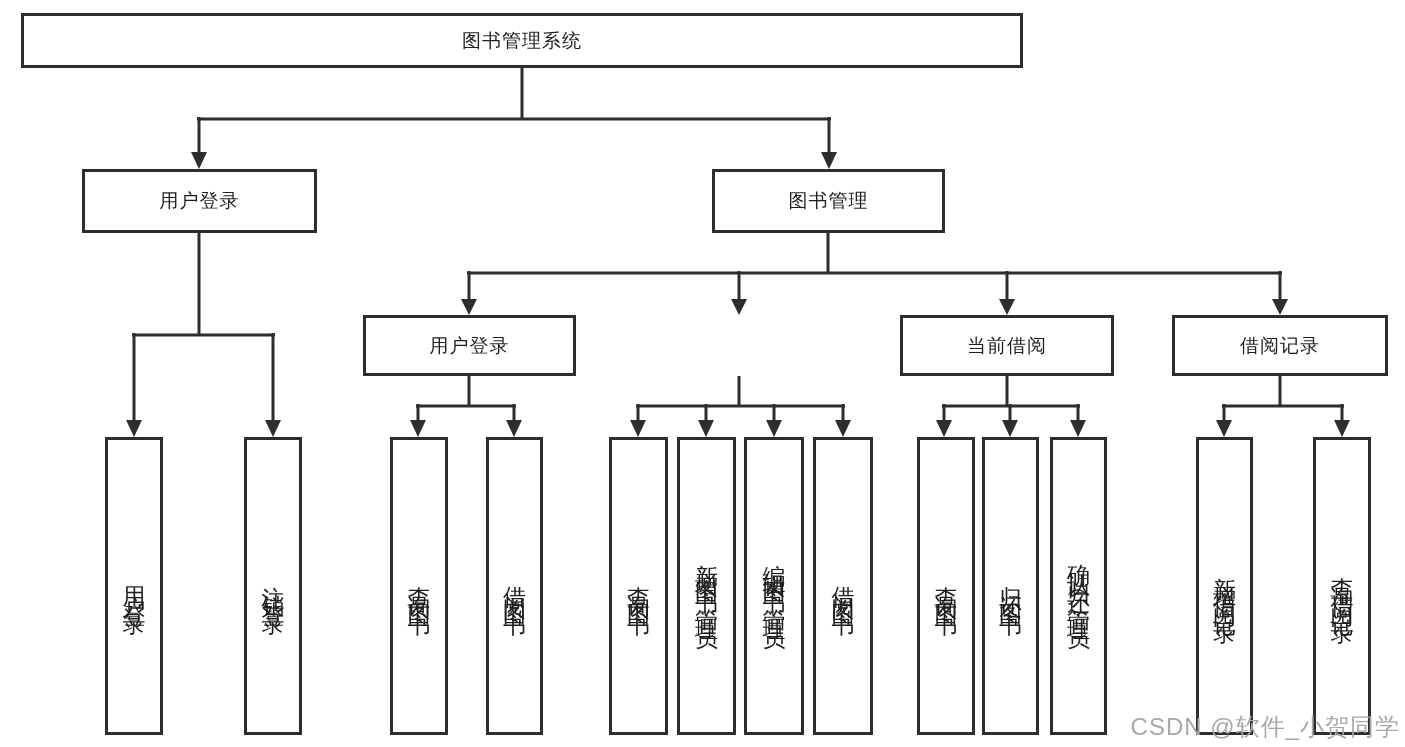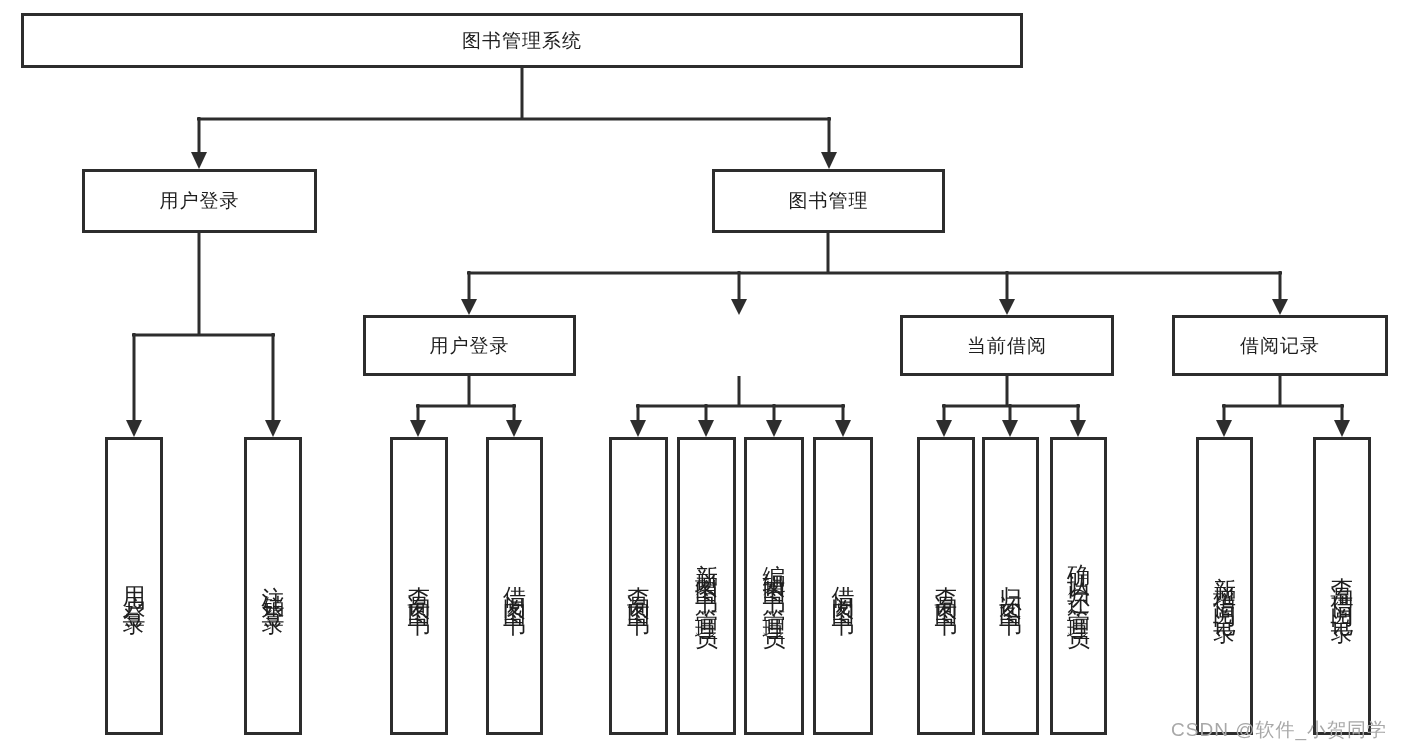--- a/index.html
+++ b/index.html
@@ -36,22 +36,22 @@
   .vlabel{
     writing-mode:vertical-rl;
     text-orientation:mixed;
     font-size:23px;
     letter-spacing:9px;
     line-height:1;
     color:var(--text-color);
   }
   .watermark{
     position:absolute;
-    right:18px;bottom:4px;
-    font-size:19px;
+    right:5px;bottom:4px;
+    font-size:24px;
     color:var(--wm-color);
     letter-spacing:1px;
     white-space:nowrap;
   }
 </style>
 </head>
 <body>
 
 <div id="canvas">
 

